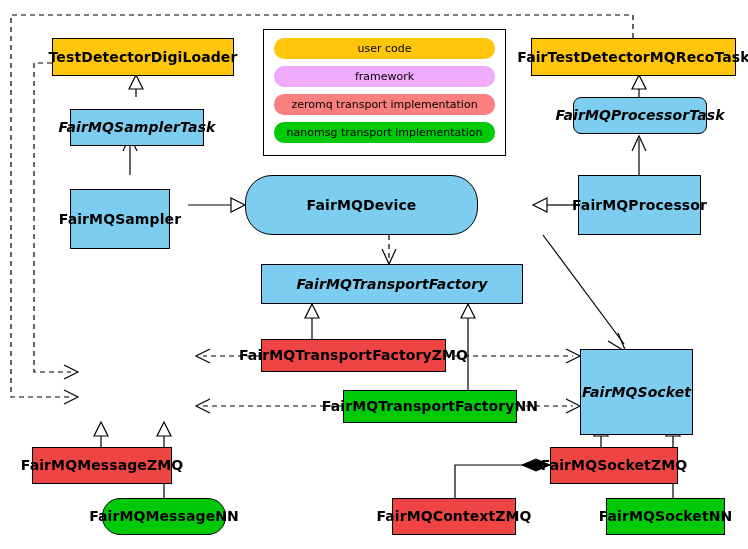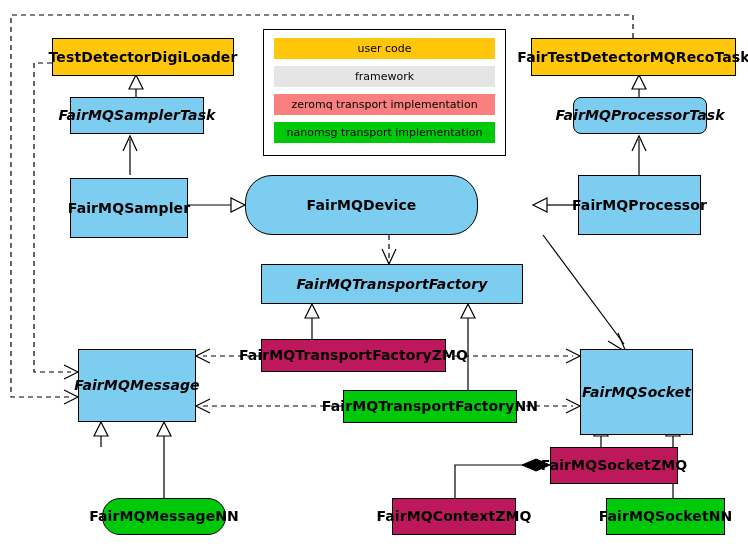--- a/index.html
+++ b/index.html
@@ -31,21 +31,21 @@
     font-size:14px;
     font-weight:bold;
     color:#000000;
     line-height:1.15;
     letter-spacing:0.1px;
     z-index:3;
   }
   .node.abstract{ font-style:italic; }
   .c-user{ background:#FFC60B; }
   .c-fw{ background:#7DCDF0; }
-  .c-zmq{ background:#be185d; }
+  .c-zmq{ background:#ef4444; }
   .c-nn{ background:#00C90A; }
 
   #legend{
     position:absolute;
     left:263px; top:29px;
     width:243px; height:127px;
     background:#ffffff;
     border:1px solid #000000;
     box-sizing:border-box;
     z-index:4;
@@ -54,20 +54,21 @@
   .legend-row{
     height:21px;
     margin-bottom:7px;
     display:flex;
     align-items:center;
     justify-content:center;
     font-size:11px;
     font-weight:normal;
     color:#000000;
     box-sizing:border-box;
+    border-radius:10px;
   }
 </style>
 </head>
 <body>
 
 <div id="canvas">
 
   <svg id="wires" viewBox="0 0 748 549" width="748" height="549">
 
     <g>
@@ -173,40 +174,40 @@
     <g>
       <polyline points="534,465 455,465 455,498" fill="none" stroke="#000" stroke-width="1.2"></polyline>
       <polygon points="550,465 536,459 522,465 536,471" fill="#000000" stroke="#000" stroke-width="1"></polygon>
     </g>
   </svg>
 
   <div id="legend">
     <div class="legend-row" style="background:#FFC60B;">
       <span>user code</span>
     </div>
-    <div class="legend-row" style="background:#e5e5e5;">
+    <div class="legend-row" style="background:#f0abfc;">
       <span>framework</span>
     </div>
     <div class="legend-row" style="background:#FA7F7F;">
       <span>zeromq transport implementation</span>
     </div>
     <div class="legend-row" style="background:#00C90A;">
       <span>nanomsg transport implementation</span>
     </div>
   </div>
 
   <div class="node c-user" style="left:52px;  top:38px;  width:182px; height:38px;">
     <span>TestDetectorDigiLoader</span>
   </div>
 
-  <div class="node c-fw abstract" style="left:70px;  top:97px;  width:134px; height:37px;">
+  <div class="node c-fw abstract" style="left:70px;  top:109px;  width:134px; height:37px;">
     <span>FairMQSamplerTask</span>
   </div>
 
-  <div class="node c-fw" style="left:70px;  top:178px; width:118px; height:60px;">
+  <div class="node c-fw" style="left:70px;  top:189px; width:100px; height:60px;">
     <span>FairMQSampler</span>
   </div>
 
   <div class="node c-fw" style="left:245px; top:175px; width:233px; height:60px;border-radius:27px;">
     <span>FairMQDevice</span>
   </div>
 
   <div class="node c-fw abstract" style="left:573px; top:97px;  width:134px; height:37px;border-radius:8px;">
     <span>FairMQProcessorTask</span>
   </div>
@@ -224,28 +225,28 @@
   </div>
 
   <div class="node c-zmq" style="left:261px; top:339px; width:185px; height:33px;">
     <span>FairMQTransportFactoryZMQ</span>
   </div>
 
   <div class="node c-nn" style="left:343px; top:390px; width:174px; height:33px;">
     <span>FairMQTransportFactoryNN</span>
   </div>
 
-  <div class="node c-fw abstract" style="left:78px;  top:349px; width:118px; height:73px;">
-    <span>FairMQMessage</span>
-  </div>
 
   <div class="node c-fw abstract" style="left:580px; top:349px; width:113px; height:86px;">
     <span>FairMQSocket</span>
   </div>
 
+  <div class="node c-zmq" style="left:32px;  top:447px; width:140px; height:37px;">
+    <span>FairMQMessageZMQ</span>
+  </div>
 
   <div class="node c-nn" style="left:102px; top:498px; width:124px; height:37px;border-radius:18px;">
     <span>FairMQMessageNN</span>
   </div>
 
   <div class="node c-zmq" style="left:392px; top:498px; width:124px; height:37px;">
     <span>FairMQContextZMQ</span>
   </div>
 
   <div class="node c-zmq" style="left:550px; top:447px; width:128px; height:37px;">

